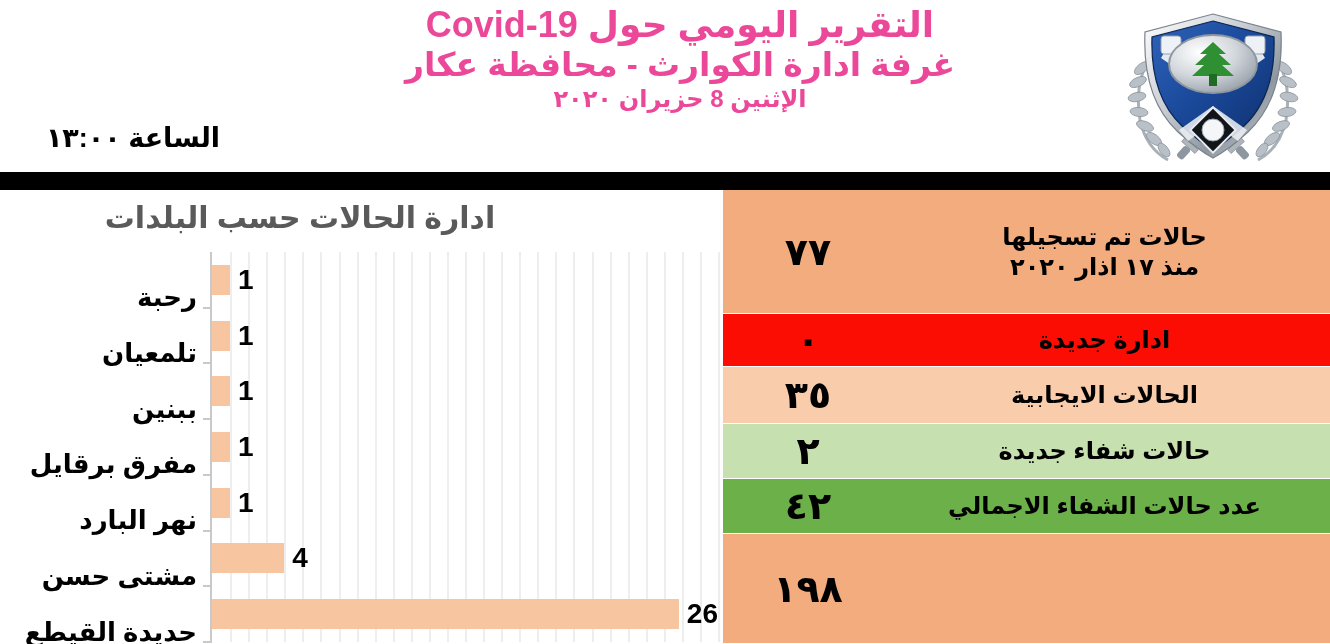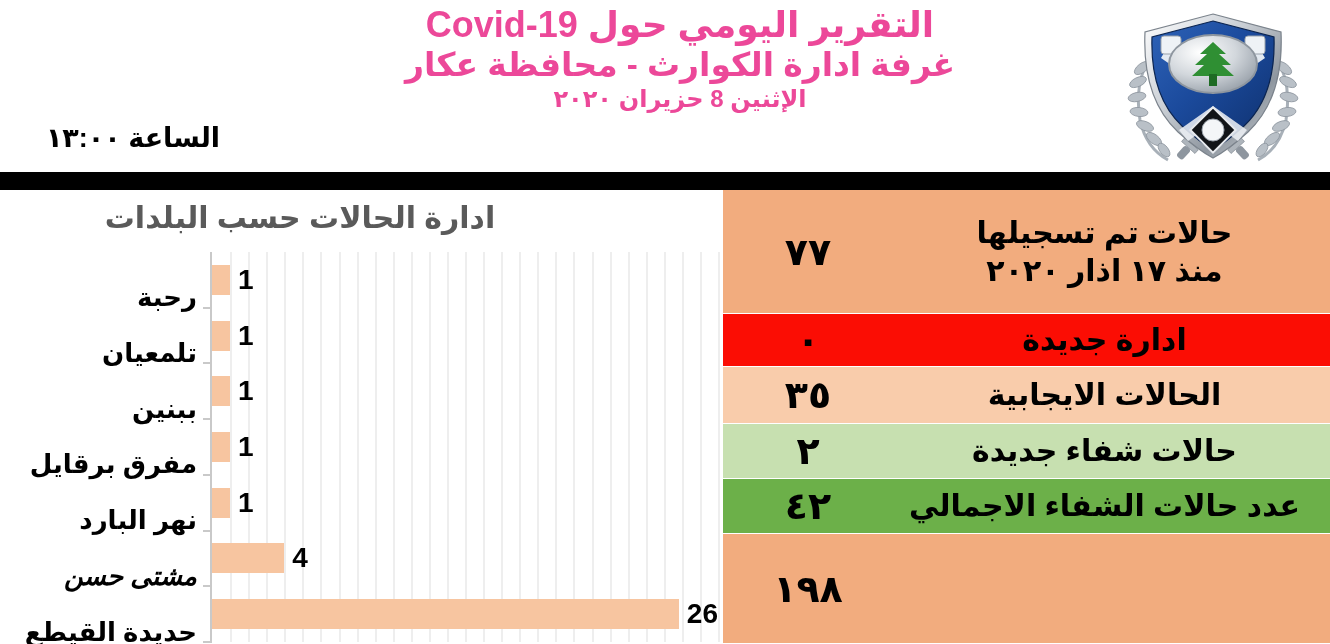--- a/index.html
+++ b/index.html
@@ -186,21 +186,21 @@
     text-align: center;
     font-size: 38px;
     font-weight: bold;
     color: #000000;
     direction: rtl;
   }
   .stat-label {
     flex: 1 1 auto;
     text-align: center;
     direction: rtl;
-    font-size: 30px;
+    font-size: 24px;
     font-weight: bold;
     color: #000000;
     line-height: 1.25;
     padding-right: 14px;
     box-sizing: border-box;
   }
   .stat-label .sub { display: block; }
 </style>
 </head>
 <body>
@@ -311,21 +311,21 @@
         </div>
         <div class="cat-row" style="height: 55.7143px;">
           <span class="cat-label">ببنين</span>
         </div>
         <div class="cat-row" style="height: 55.7143px;">
           <span class="cat-label">مفرق برقايل</span>
         </div>
         <div class="cat-row" style="height: 55.7143px;">
           <span class="cat-label">نهر البارد</span>
         </div>
-        <div class="cat-row" style="height: 55.7143px; font-style: italic;">
+        <div class="cat-row" style="height: 55.7143px;">
           <span class="cat-label">مشتى حسن</span>
         </div>
         <div class="cat-row" style="height: 55.7143px;">
           <span class="cat-label">جديدة القيطع</span>
         </div>
       </div>
     <div id="plot-area">
       <div id="gridlines">
           <div class="gridline" style="left: 18.0714px;"></div>
           <div class="gridline" style="left: 36.1429px;"></div>

